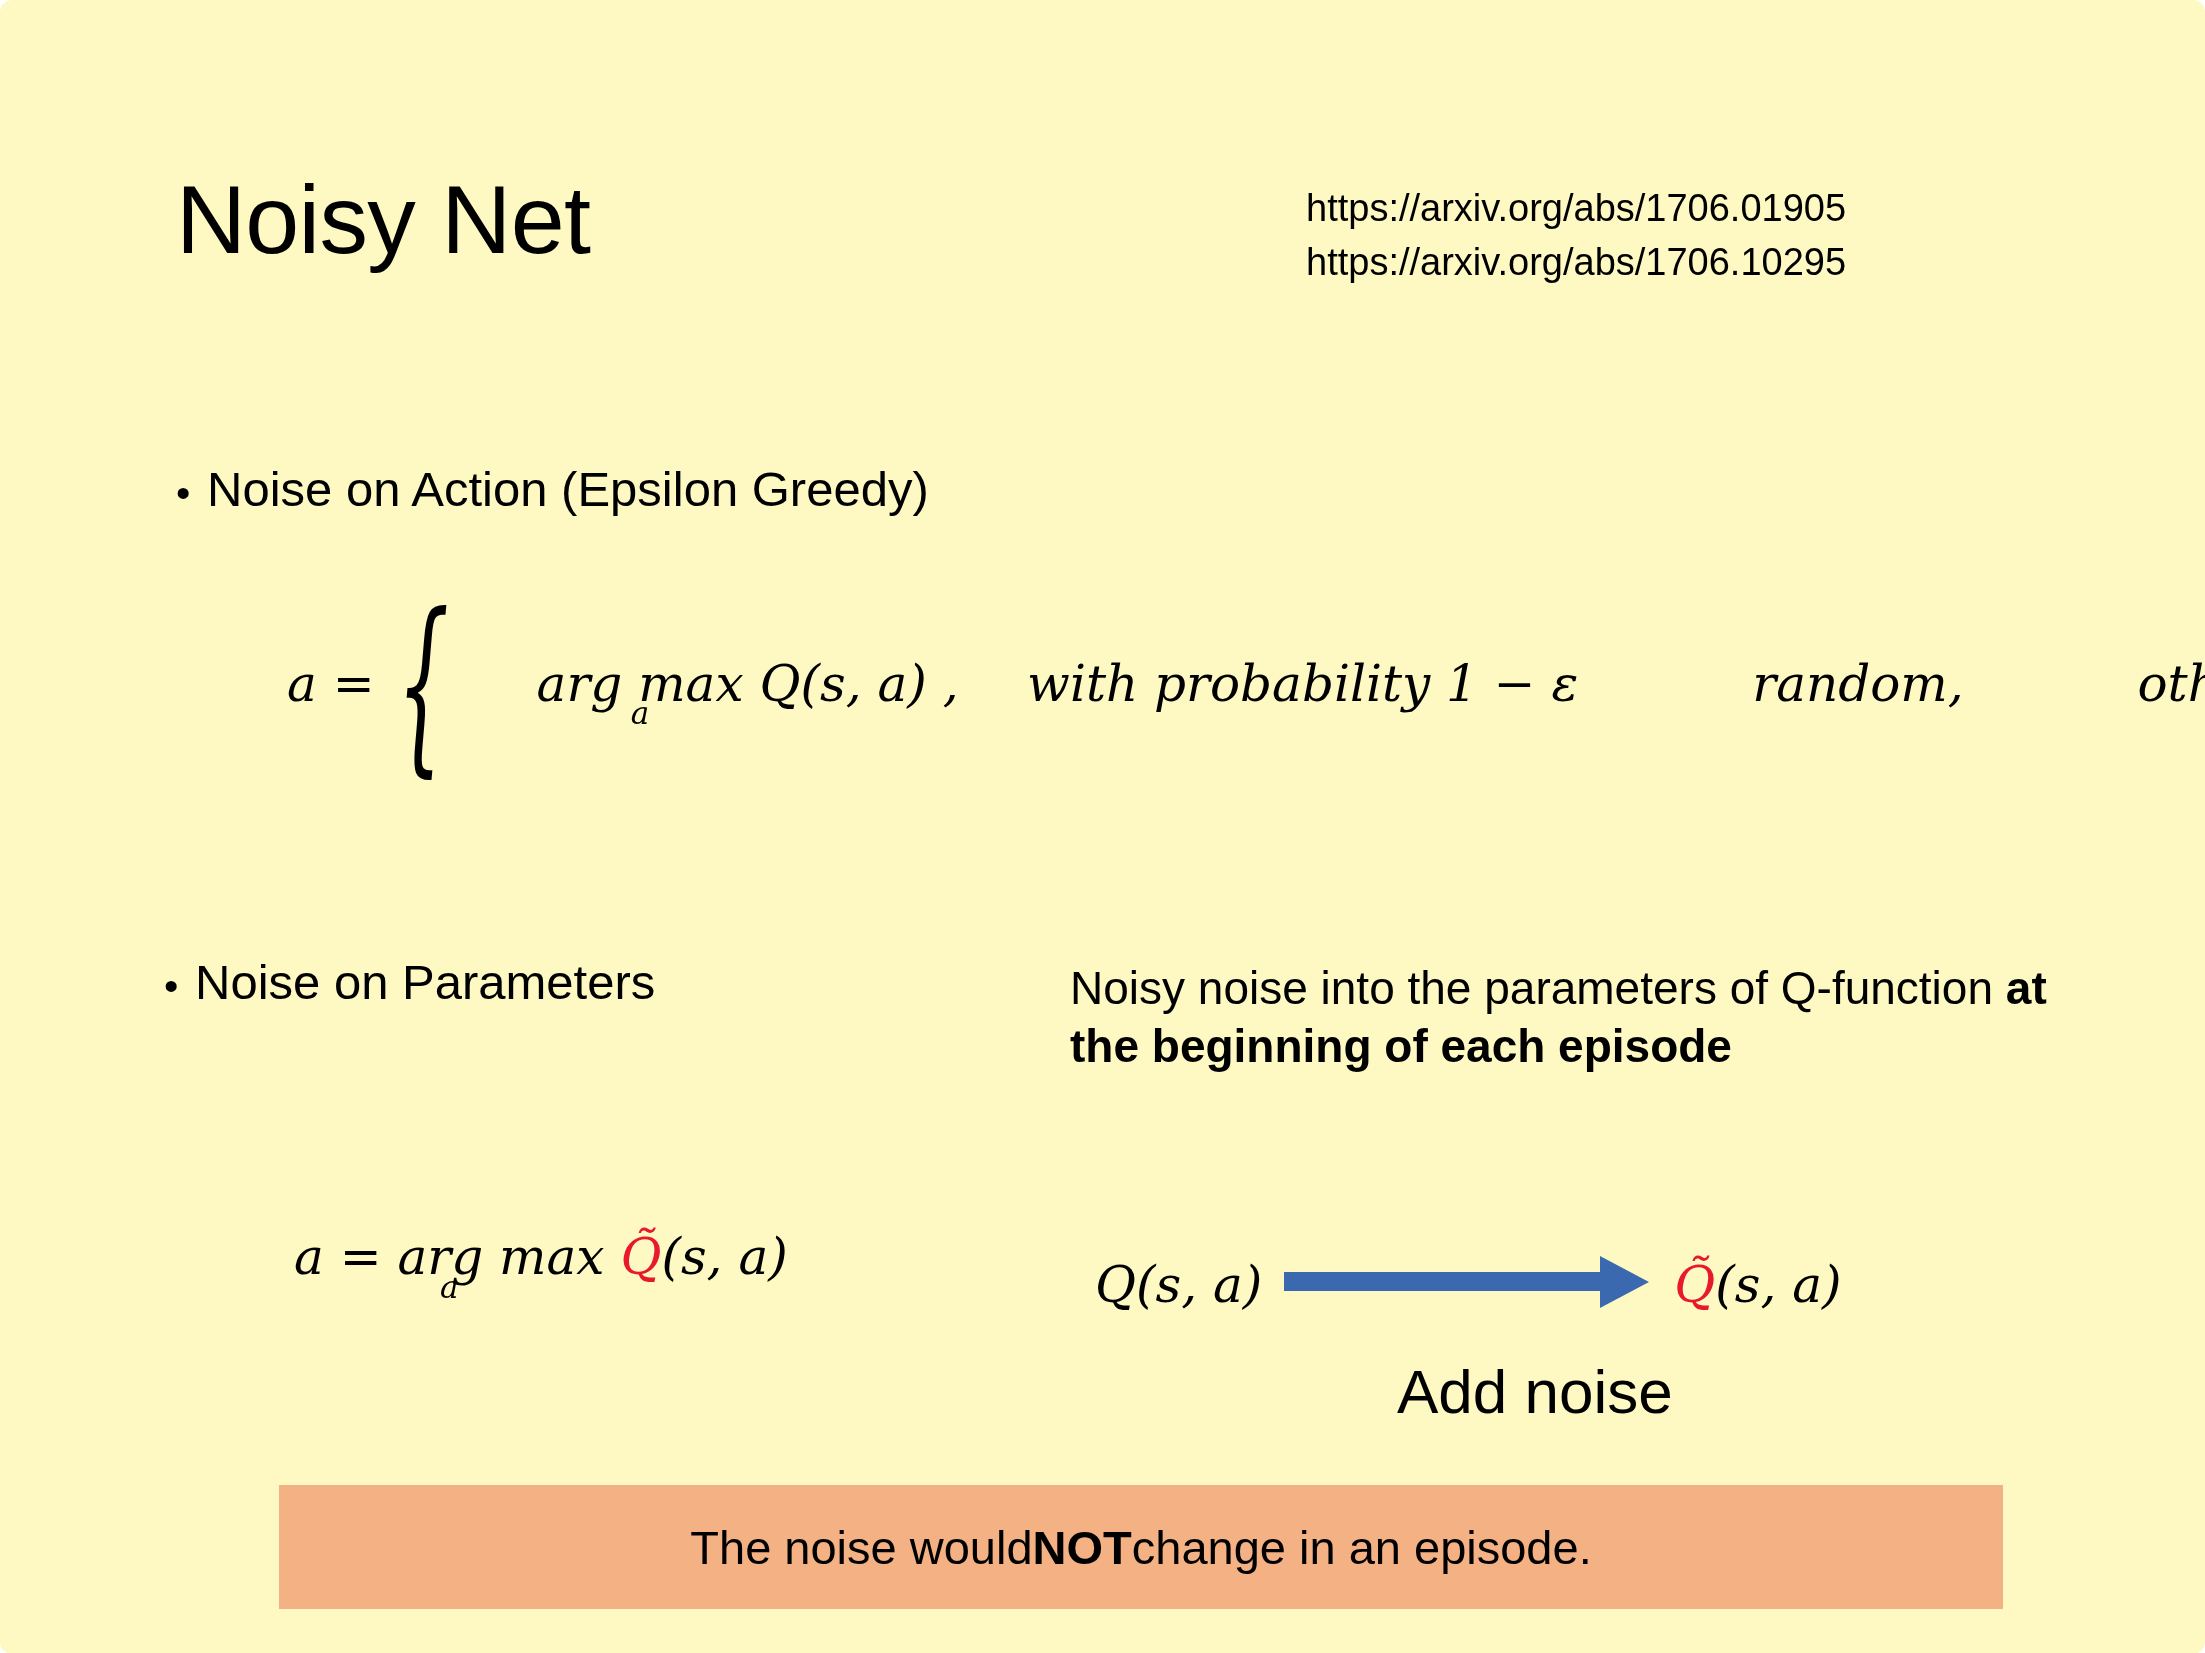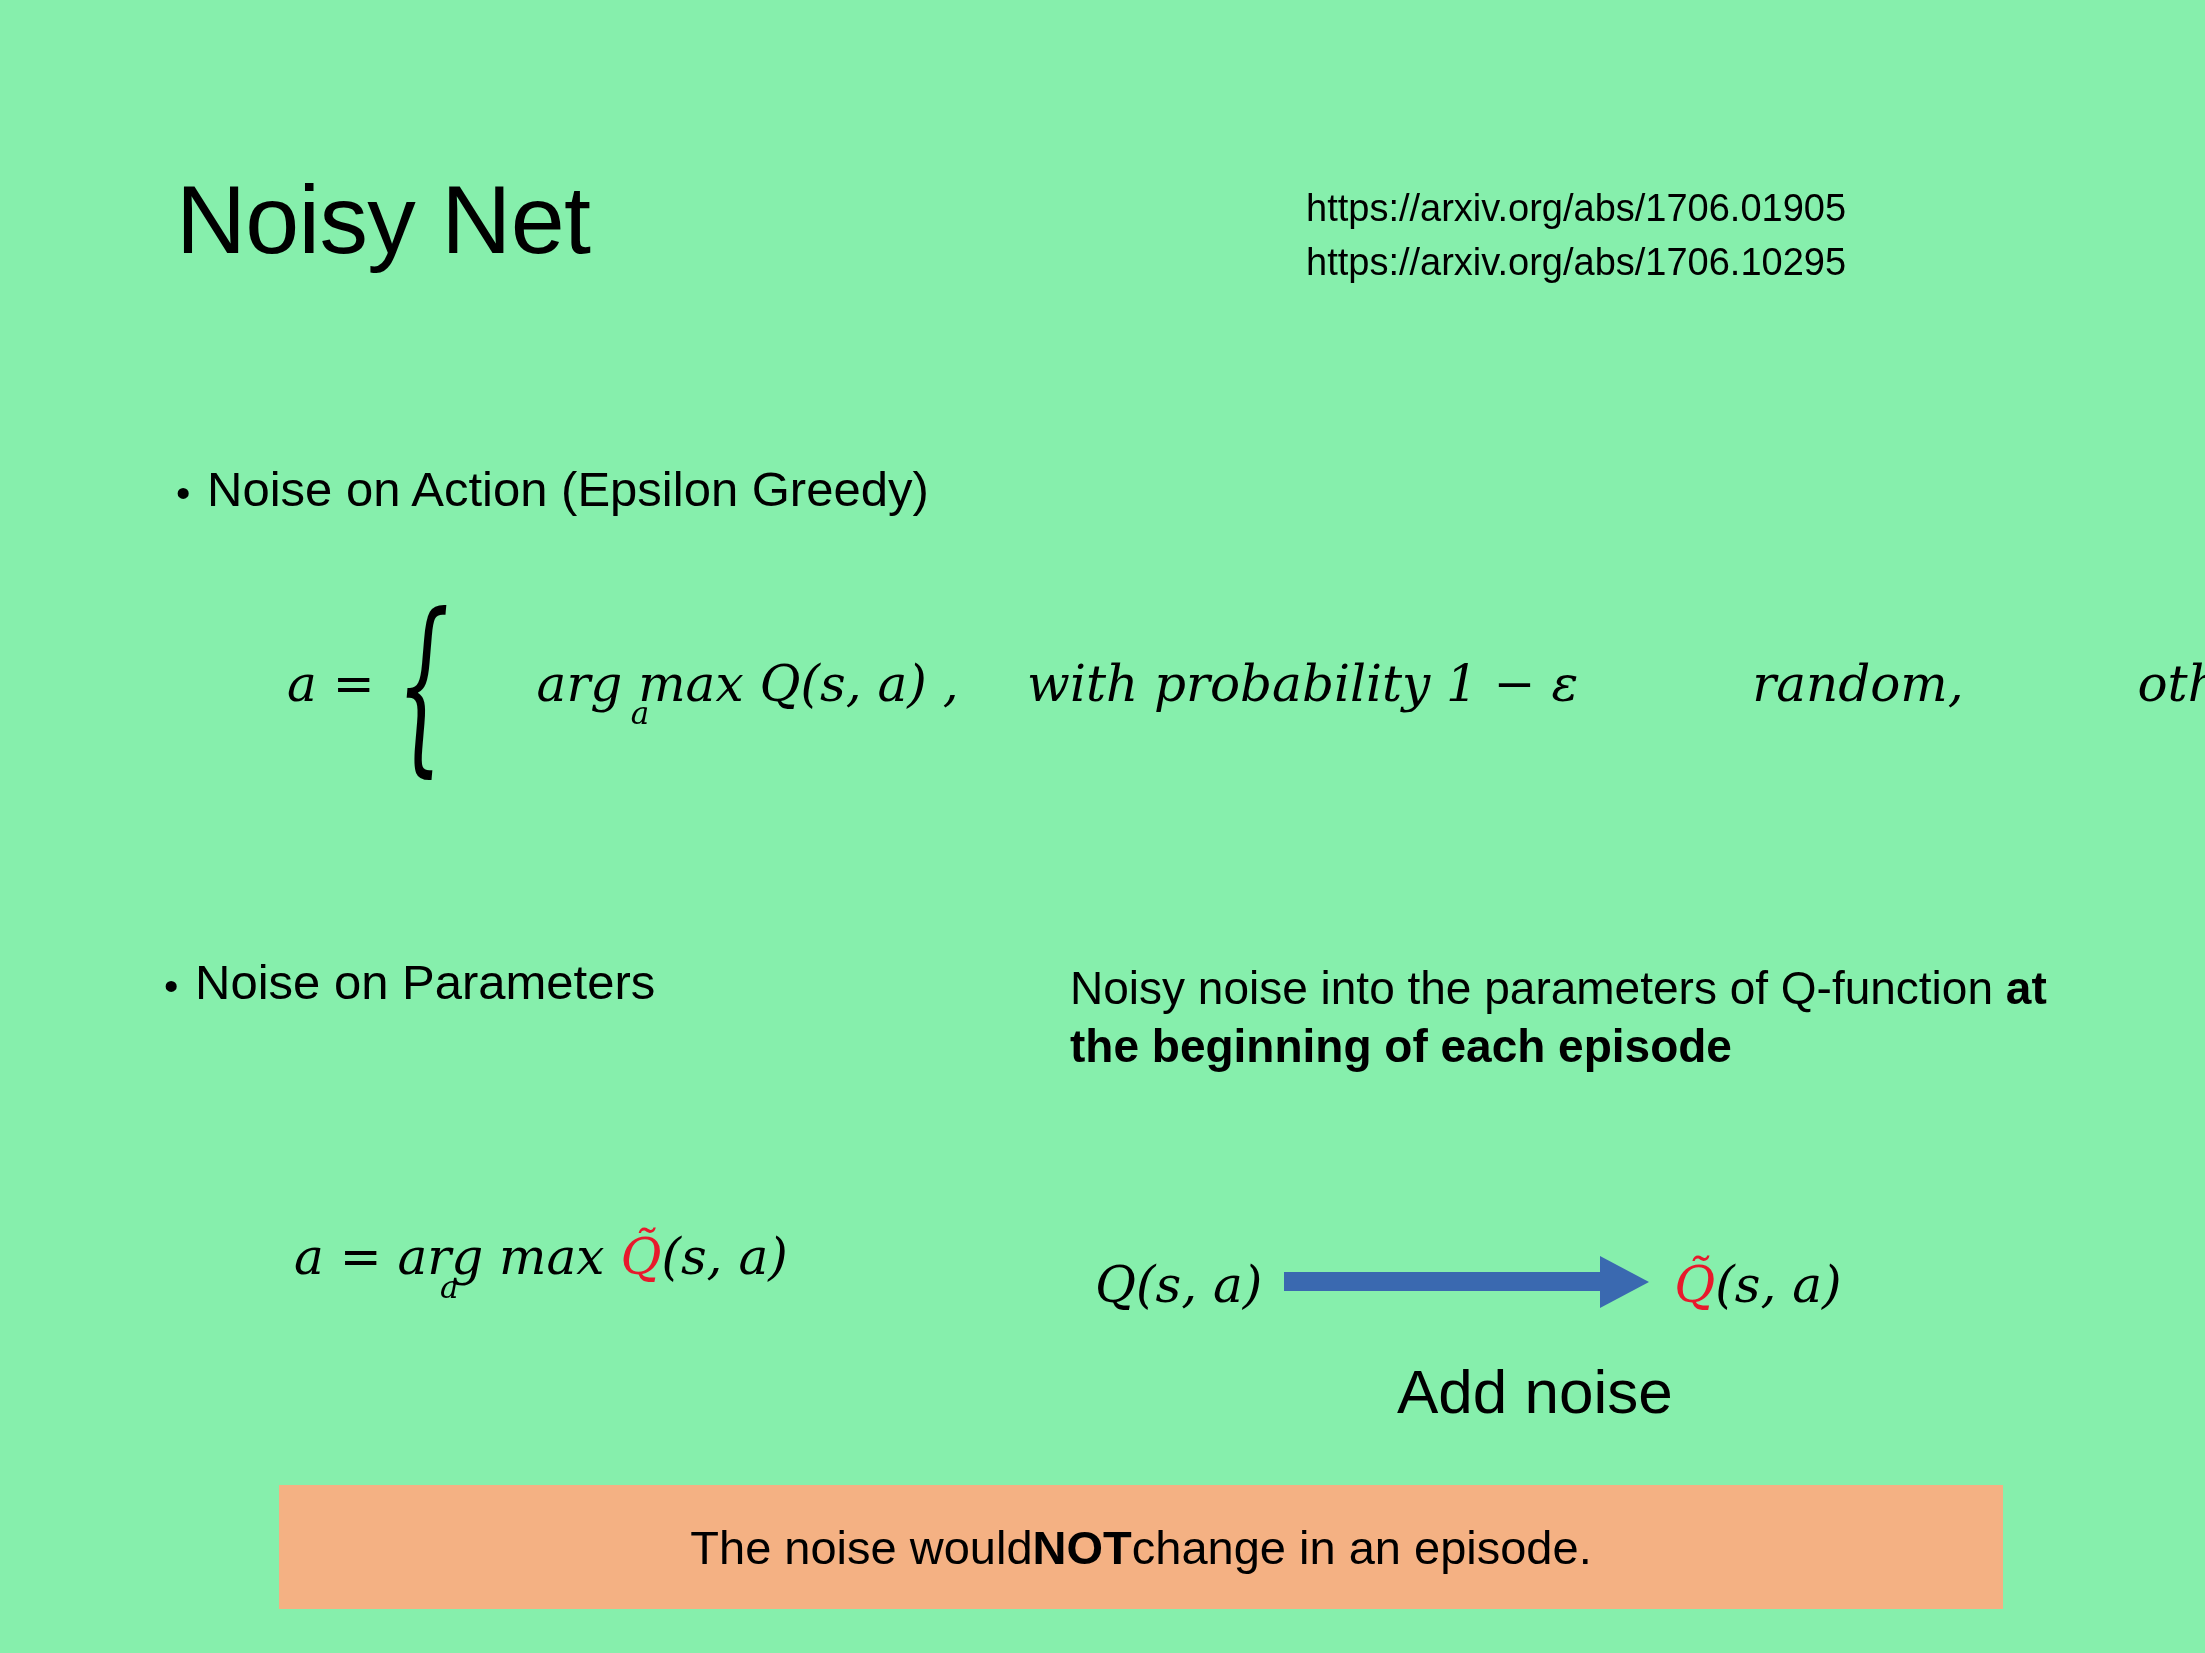--- a/index.html
+++ b/index.html
@@ -11,21 +11,22 @@
     width: 2205px;
     height: 1654px;
     font-family: "Liberation Sans", sans-serif;
     color: #000000;
     position: relative;
     overflow: hidden;
   }
   .slide {
     position: absolute;
     inset: 0;
-    background: #86efac;
+    background: #fef9c3;
+    border-radius: 12px;
   }
 
   
   .title {
     position: absolute;
     left: 176px;
     top: 171px;
     font-size: 97px;
     font-weight: 400;
     letter-spacing: -0.7px;

